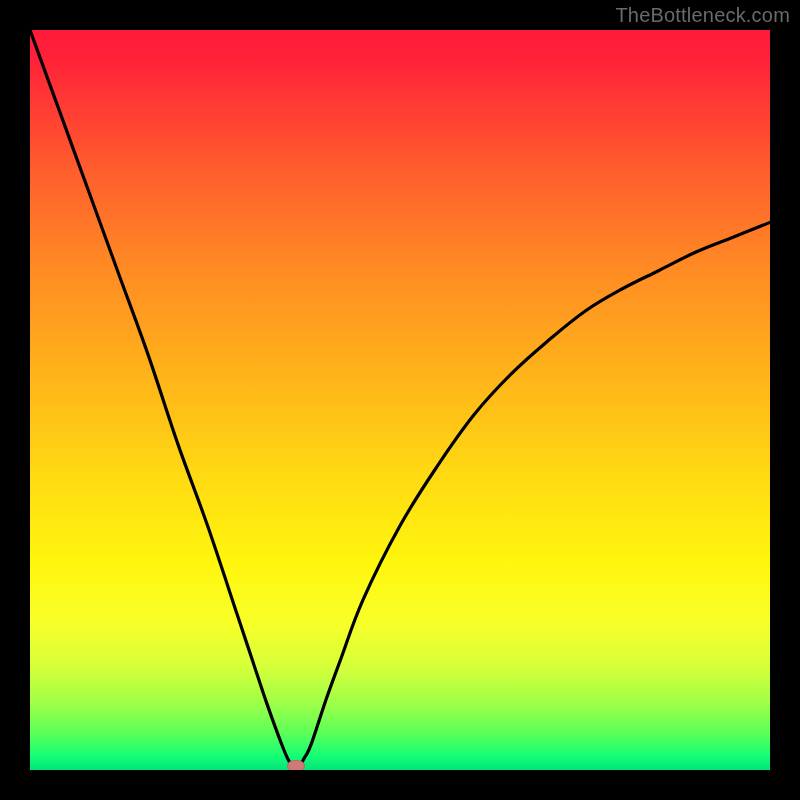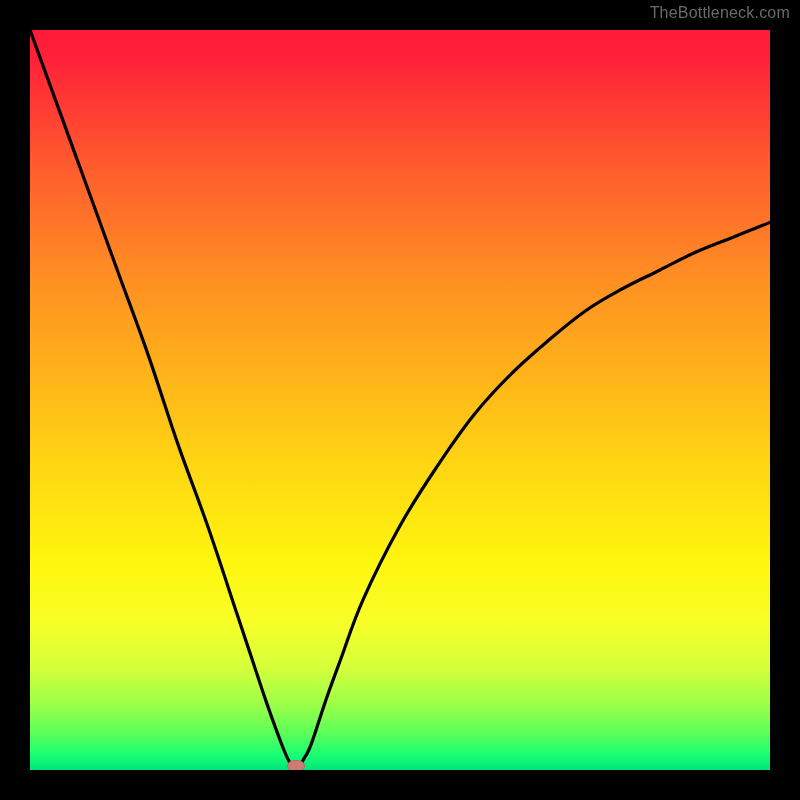--- a/index.html
+++ b/index.html
@@ -14,21 +14,21 @@
     position: relative;
     width: 800px;
     height: 800px;
     background: #000;
   }
   .watermark {
     position: absolute;
     top: 4px;
     right: 10px;
     color: #6a6a6a;
-    font-size: 16px;
+    font-size: 20px;
     letter-spacing: 0.2px;
     user-select: none;
   }
   .plot-area {
     position: absolute;
     left: 30px;
     top: 30px;
     width: 740px;
     height: 740px;
     overflow: hidden;

